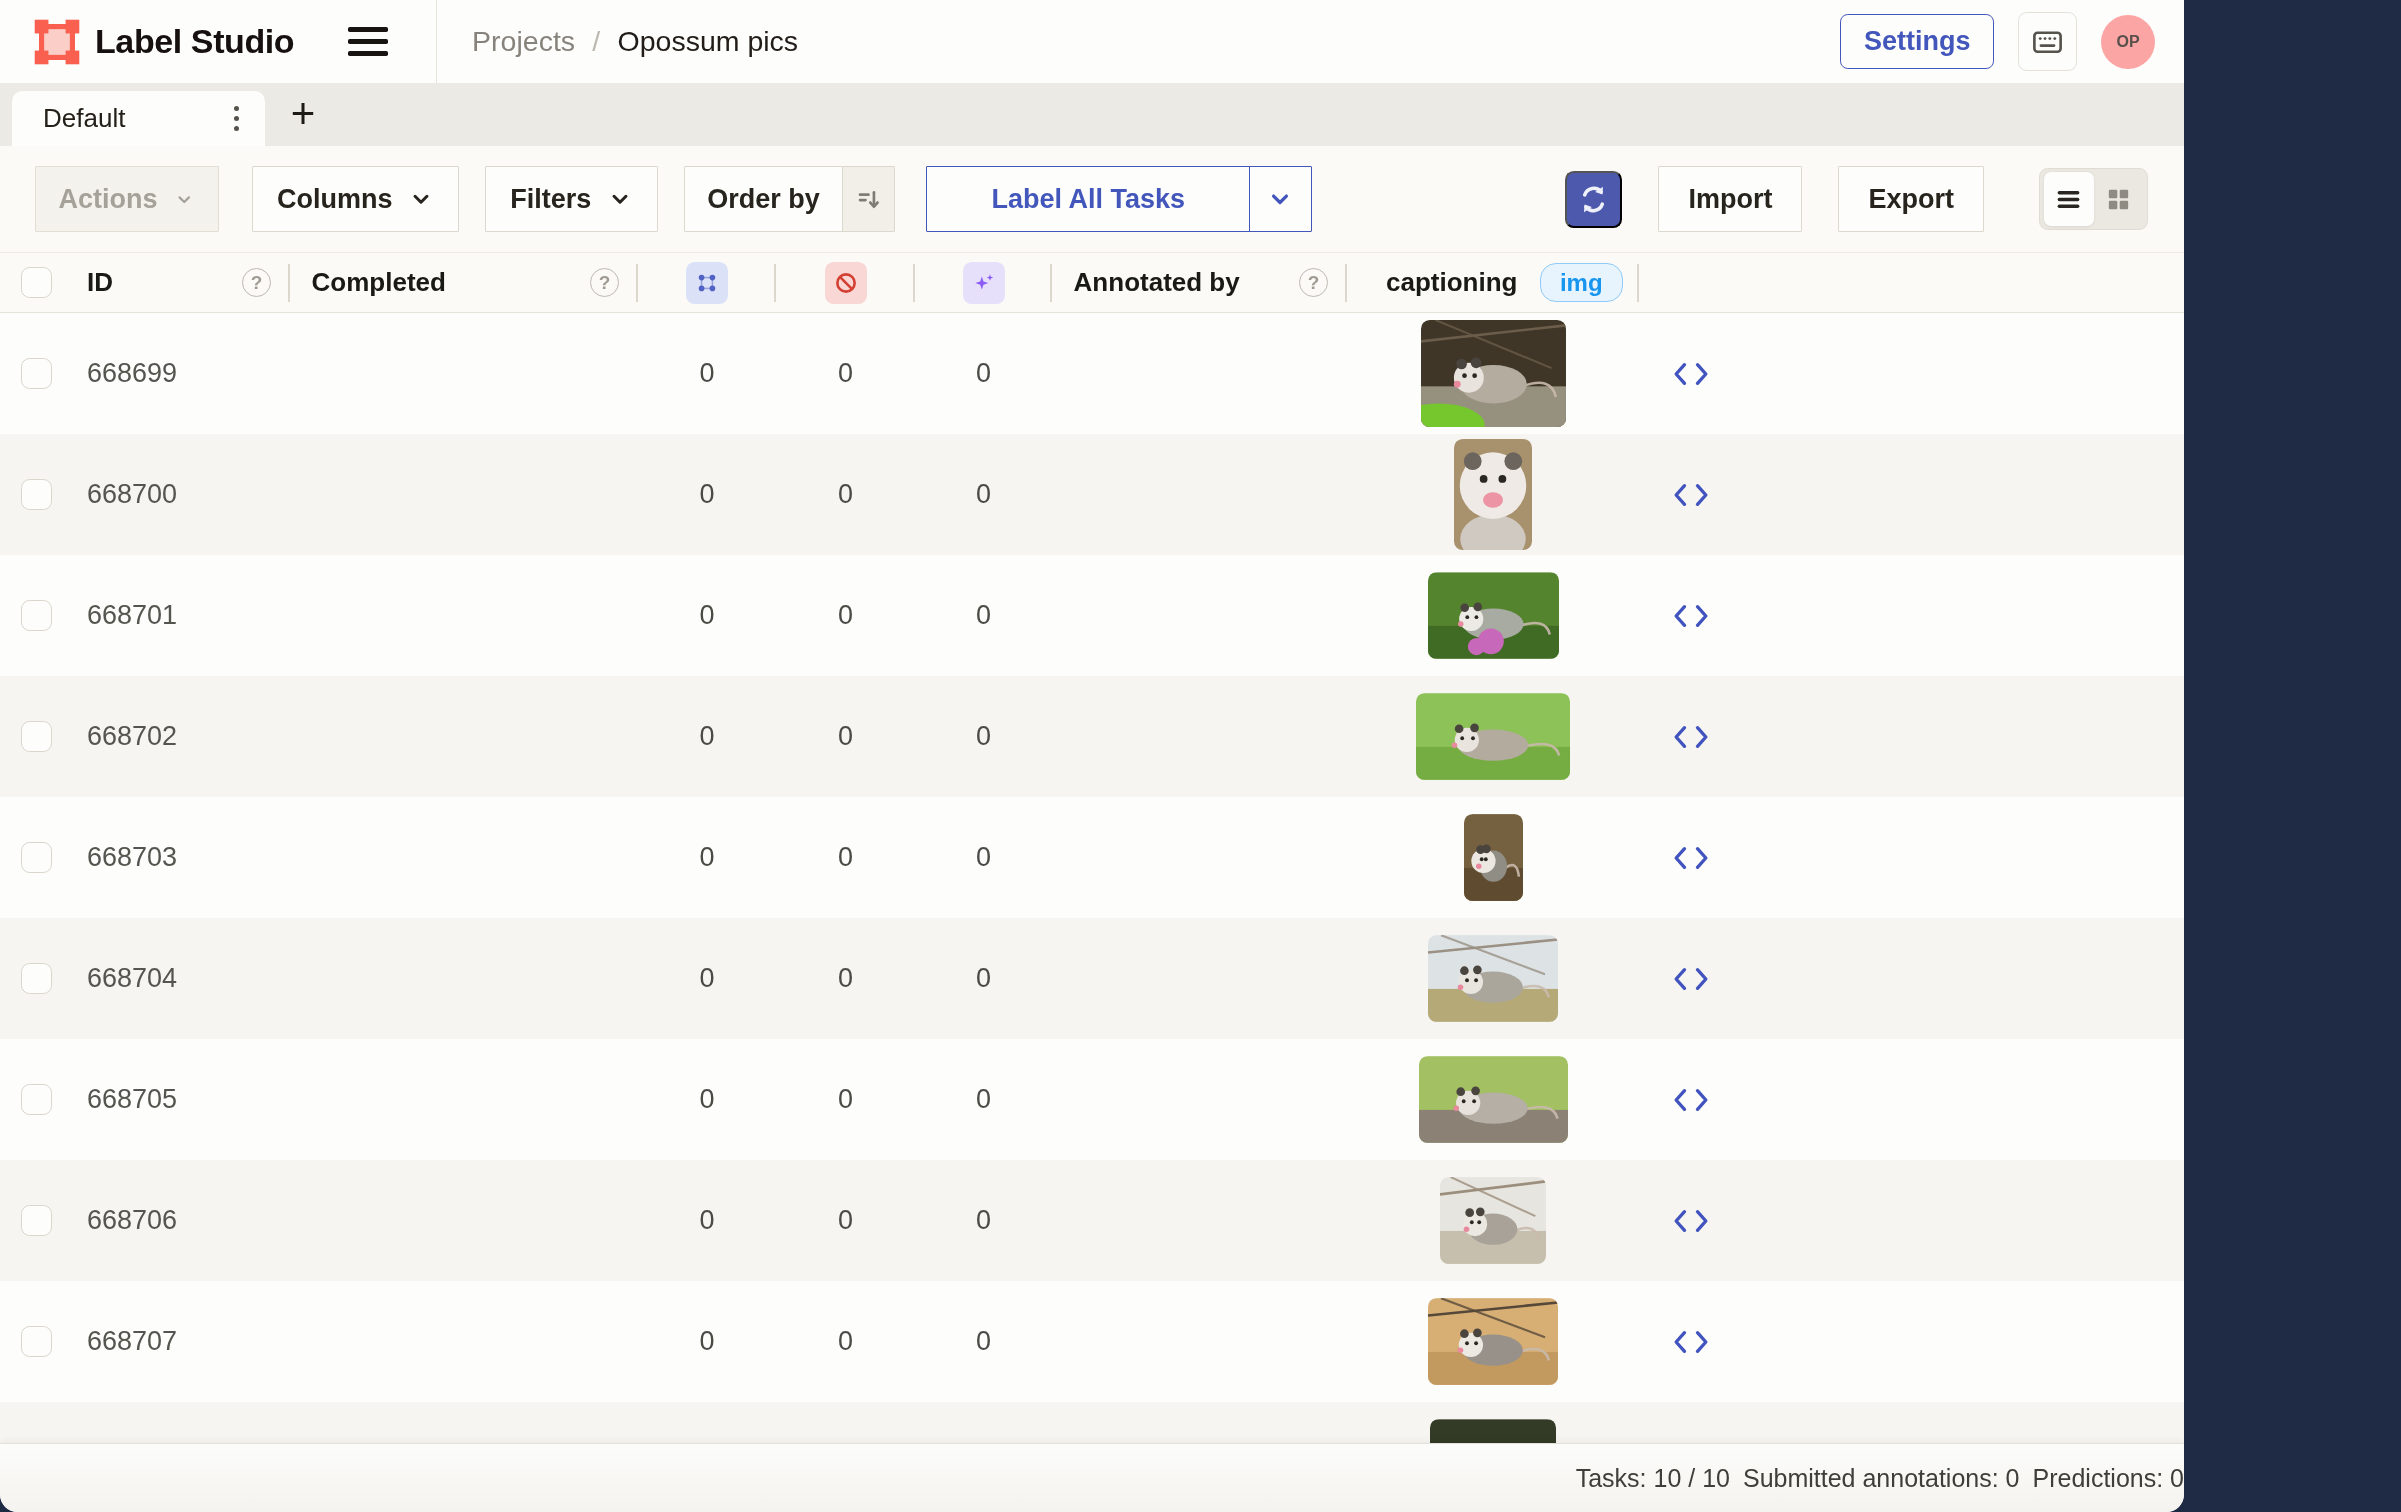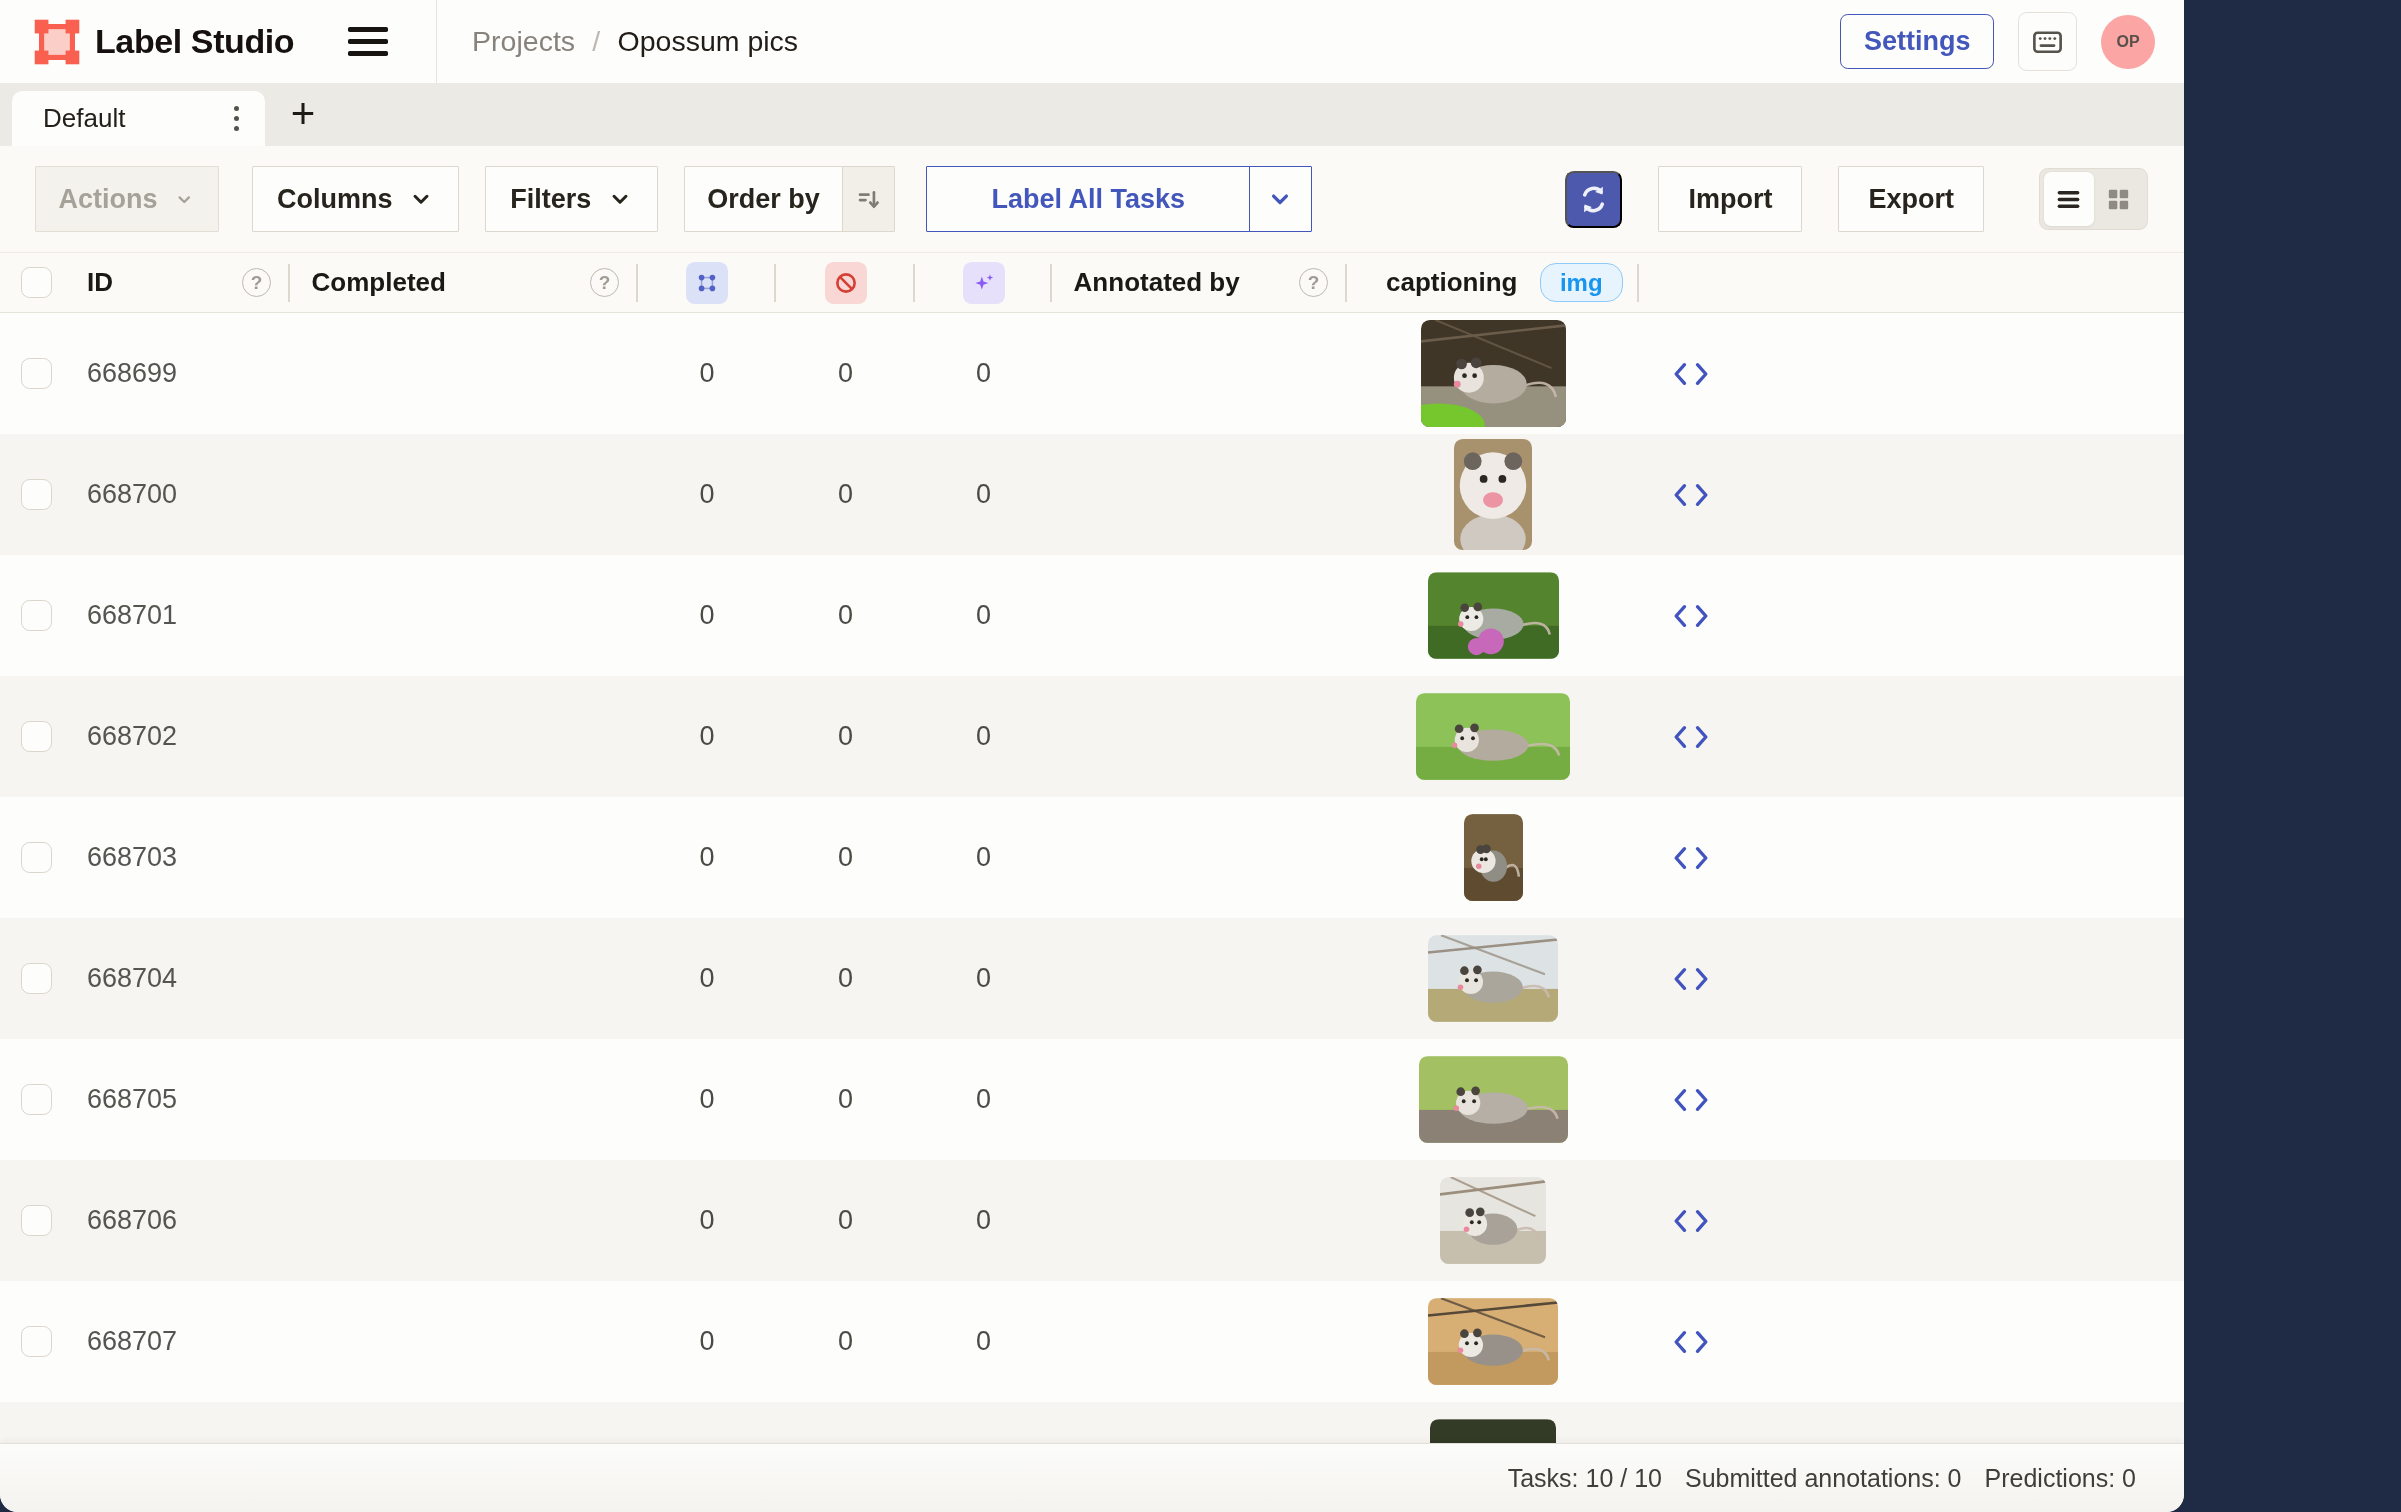--- a/index.html
+++ b/index.html
@@ -154,21 +154,21 @@
   .codeicon { display:flex; cursor:pointer; }
 
   
   .statusbar {
     height: 69px; flex: 0 0 69px;
     background: linear-gradient(#fcfcfa, #f4f3ef);
     border-top: 0.9px solid #e3e0d7;
     box-shadow: 0 -2.6px 7px rgba(0,0,0,.04);
     border-radius: 0 0 17.3px 17.3px;
     display:flex; align-items:center; justify-content:flex-end;
-    gap: 23px; padding-right: 48px;
+    gap: 13px; 
     font-size: 25px; color:#3f3e39;
     position: relative; z-index: 2;
   }
 </style>
 </head>
 <body>
 
 <div class="page">
 
   <header class="appbar">

